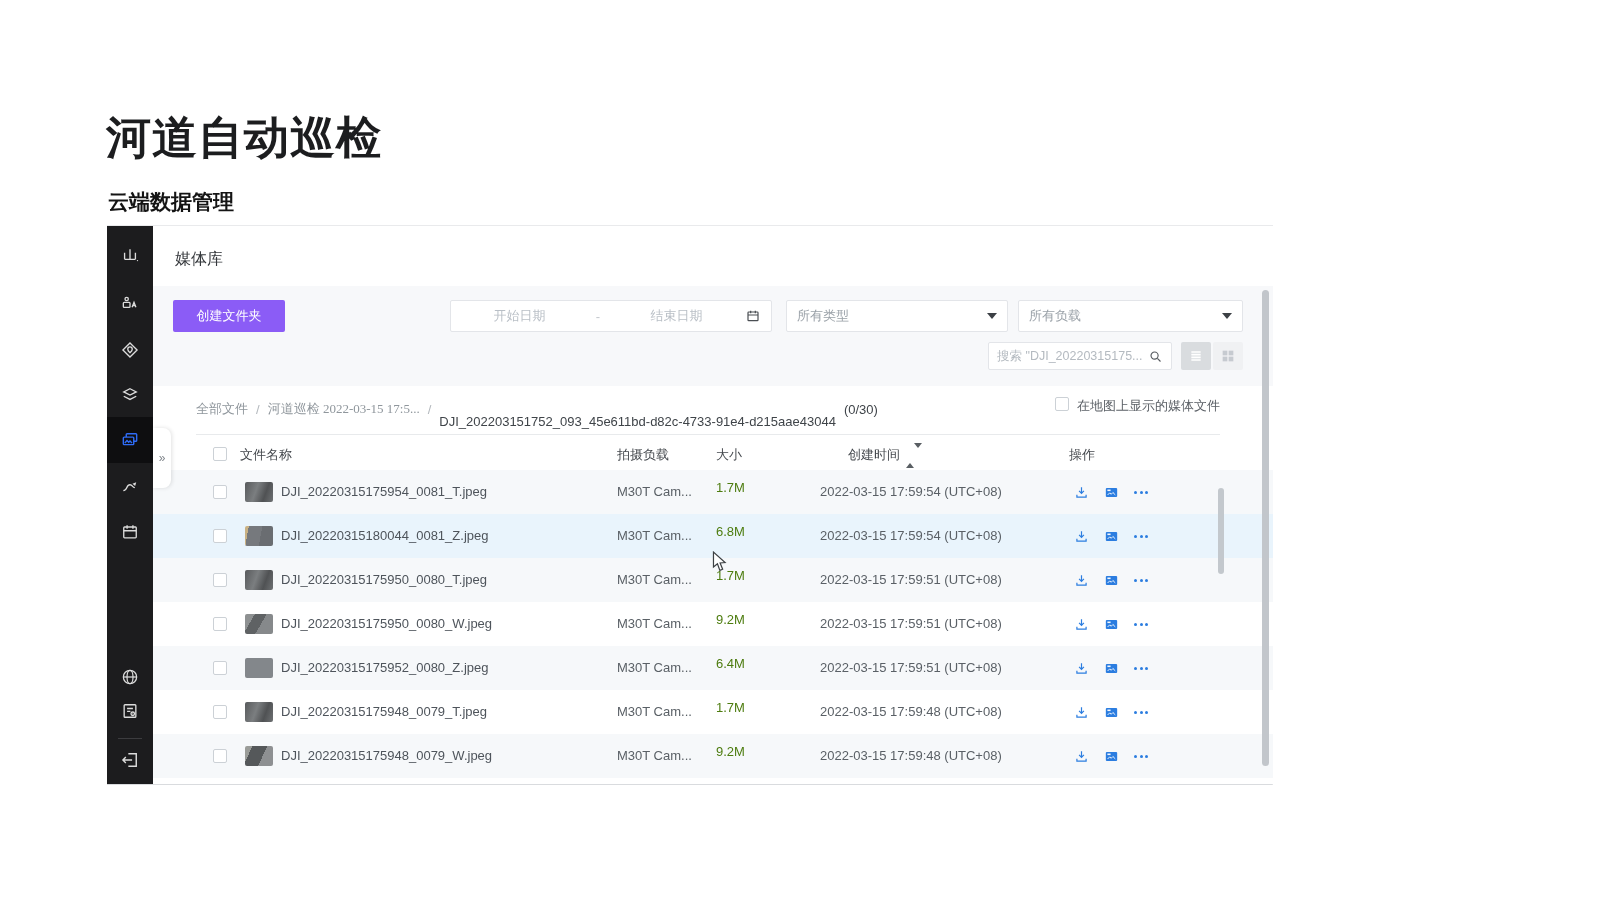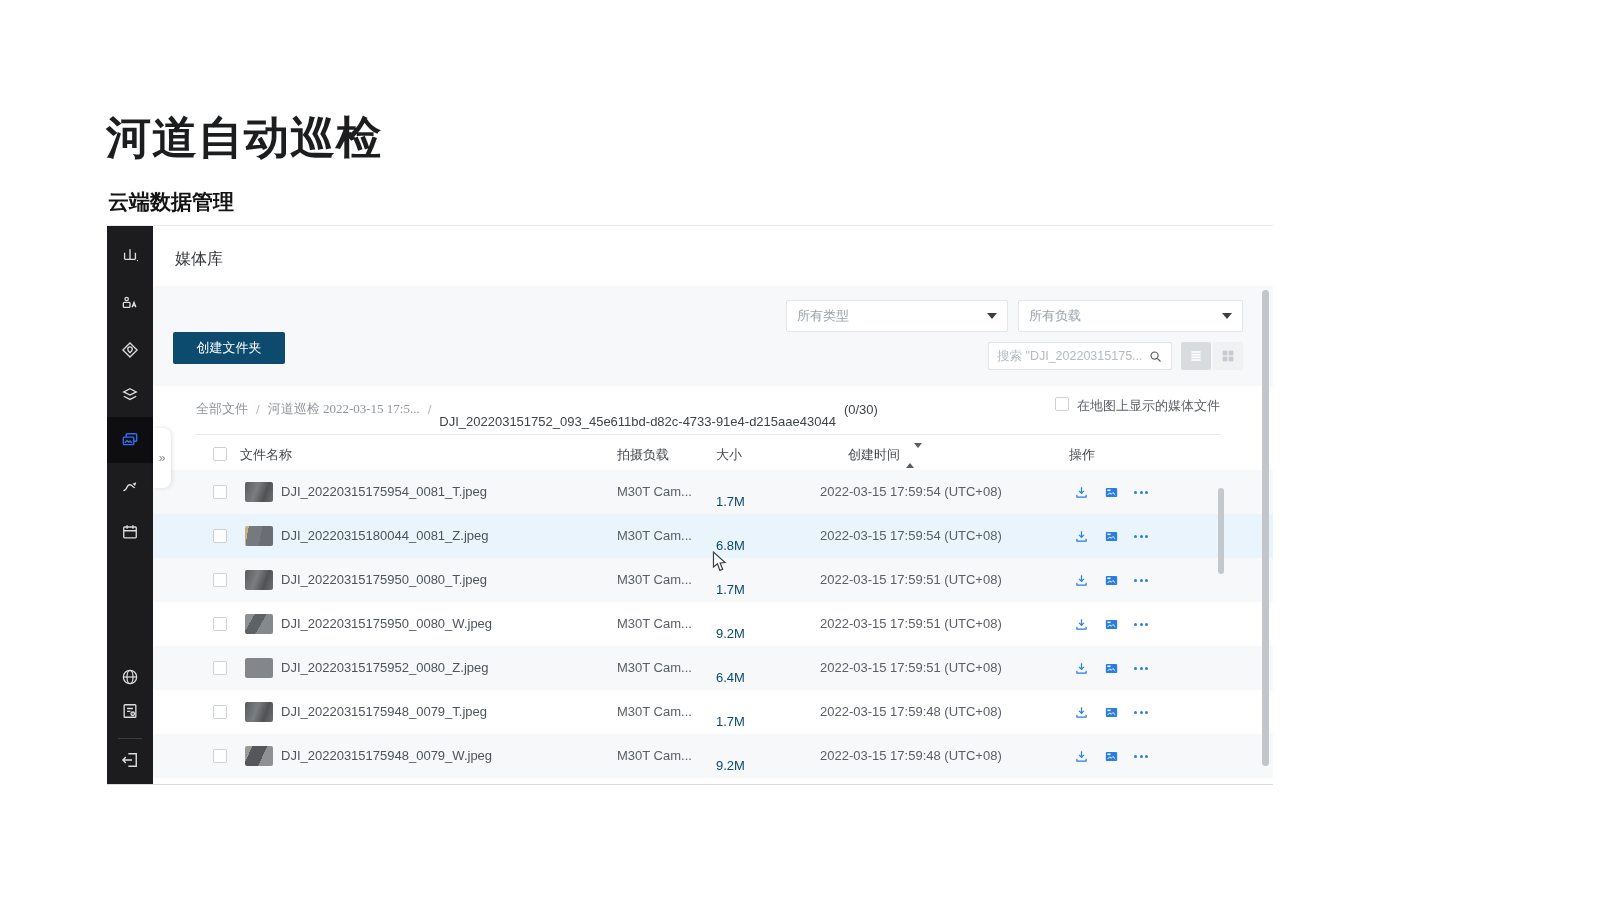--- a/index.html
+++ b/index.html
@@ -19,22 +19,22 @@
   .side-divider { position:absolute; left:11px; width:24px; height:1px; background:#3c3c3f; }
   .expand-tab { position:absolute; left:46px; top:202px; width:18px; height:60px; background:#fff;
                 border-radius:0 8px 8px 0; box-shadow:1px 0 4px rgba(0,0,0,.12); display:flex; align-items:center; justify-content:center;
                 color:#80868c; font-size:12px; z-index:5; cursor:pointer; }
 
   
   .panel { position:absolute; left:46px; top:0; width:1120px; height:100%; background:#fff; }
   .panel-header { position:absolute; left:22px; top:23px; font-size:16px; color:#35383c; }
   .toolbar { position:absolute; left:0; top:60px; width:100%; height:100px; background:#f7f8fa; }
 
-  .btn-primary { position:absolute; left:20px; top:14px; width:112px; height:32px; background:#0c4a6e; color:#fff;
-                 font-size:13px; border:none; border-radius:2px; cursor:pointer;margin-top:32px; }
+  .btn-primary { position:absolute; left:20px; top:14px; width:112px; height:32px; background:#8b5cf6; color:#fff;
+                 font-size:13px; border:none; border-radius:2px; cursor:pointer; }
 
   .date-box { position:absolute; left:297px; top:14px; width:322px; height:32px; background:#fff; border:1px solid #e3e5e9;
               border-radius:2px; display:flex; align-items:center; font-size:13px; color:#b9bfc6; cursor:pointer; }
   .date-box .seg { flex:1; text-align:center; }
   .date-box .sep { width:20px; text-align:center; color:#c3c8cd; }
   .date-box .cal { margin:0 10px 0 0; display:flex; }
 
   .select-box { position:absolute; top:14px; height:32px; background:#fff; border:1px solid #e3e5e9; border-radius:2px;
                 display:flex; align-items:center; font-size:13px; color:#9aa1a8; padding:0 10px; cursor:pointer; }
   .select-box .arrow { margin-left:auto; width:0; height:0; border-left:5px solid transparent; border-right:5px solid transparent; border-top:6px solid #3c4045; }
@@ -75,21 +75,21 @@
   .row.hovered { background:#e9f4fc; }
   .row .checkbox { position:absolute; left:60px; top:15px; }
   .thumb { position:absolute; left:92px; top:12px; width:28px; height:20px; border-radius:2px;
            background:linear-gradient(110deg,#585a5c 0%,#7b7e80 40%,#505254 70%,#6e7173 100%); }
   .thumb.t1 { background:linear-gradient(100deg,#c9b183 0 12%,#76797d 12% 55%,#6a6d71 55% 100%); }
   .thumb.t3 { background:linear-gradient(120deg,#8e9192 0 25%,#5f6264 25% 55%,#86898b 55% 100%); }
   .thumb.t4 { background:#83878b; }
   .thumb.t6 { background:linear-gradient(115deg,#9a9c98 0 20%,#55585a 20% 60%,#8e9092 60% 100%); }
   .cell-name { position:absolute; left:128px; top:14px; color:#4e545b; }
   .cell-payload { position:absolute; left:464px; top:14px; color:#5a6066; }
-  .cell-size { position:absolute; left:563px; top:24px; color:#0c4a6e; }
+  .cell-size { position:absolute; left:563px; top:10px; color:#4d7c0f; }
   .cell-created { position:absolute; left:667px; top:14px; color:#5a6066; }
   .action { position:absolute; top:12px; width:20px; height:20px; display:flex; align-items:center; justify-content:center; cursor:pointer; }
   .act-download { left:918px; } .act-map { left:948px; } .act-more { left:978px; }
   .dots { display:flex; gap:2.5px; }
   .dots i { width:3px; height:3px; border-radius:50%; background:#2b7de0; }
 
   .inner-scrollbar { position:absolute; left:1065px; top:262px; width:6px; height:86px; background:#c3c8cd; border-radius:3px; }
   .outer-scrollbar { position:absolute; right:4px; top:64px; width:7px; height:476px; background:#c2c6cb; border-radius:4px; }
 
   .cursor { position:absolute; left:710px; top:551px; z-index:20; pointer-events:none; }
@@ -177,20 +177,31 @@
     <div class="expand-tab">
         <span>»</span>
       </div>
 
     <div class="panel">
       <div class="panel-header">媒体库</div>
 
       <div class="toolbar">
         <button class="btn-primary">创建文件夹</button>
 
+        <div class="date-box">
+          <span class="seg">开始日期</span>
+          <span class="sep">-</span>
+          <span class="seg">结束日期</span>
+          <span class="cal">
+            <svg width="16" height="16" viewBox="0 0 24 24" fill="none" stroke="#4a4e53" stroke-width="1.8">
+              <rect x="4.5" y="6" width="15" height="13" rx="1"></rect>
+                <path d="M8.5 4v4M15.5 4v4M4.5 10.5h15"></path>
+            </svg>
+          </span>
+        </div>
 
         <div class="select-box dd-type">
           <span>所有类型</span>
           <span class="arrow"></span>
         </div>
         <div class="select-box dd-payload">
           <span>所有负载</span>
           <span class="arrow"></span>
         </div>
 

